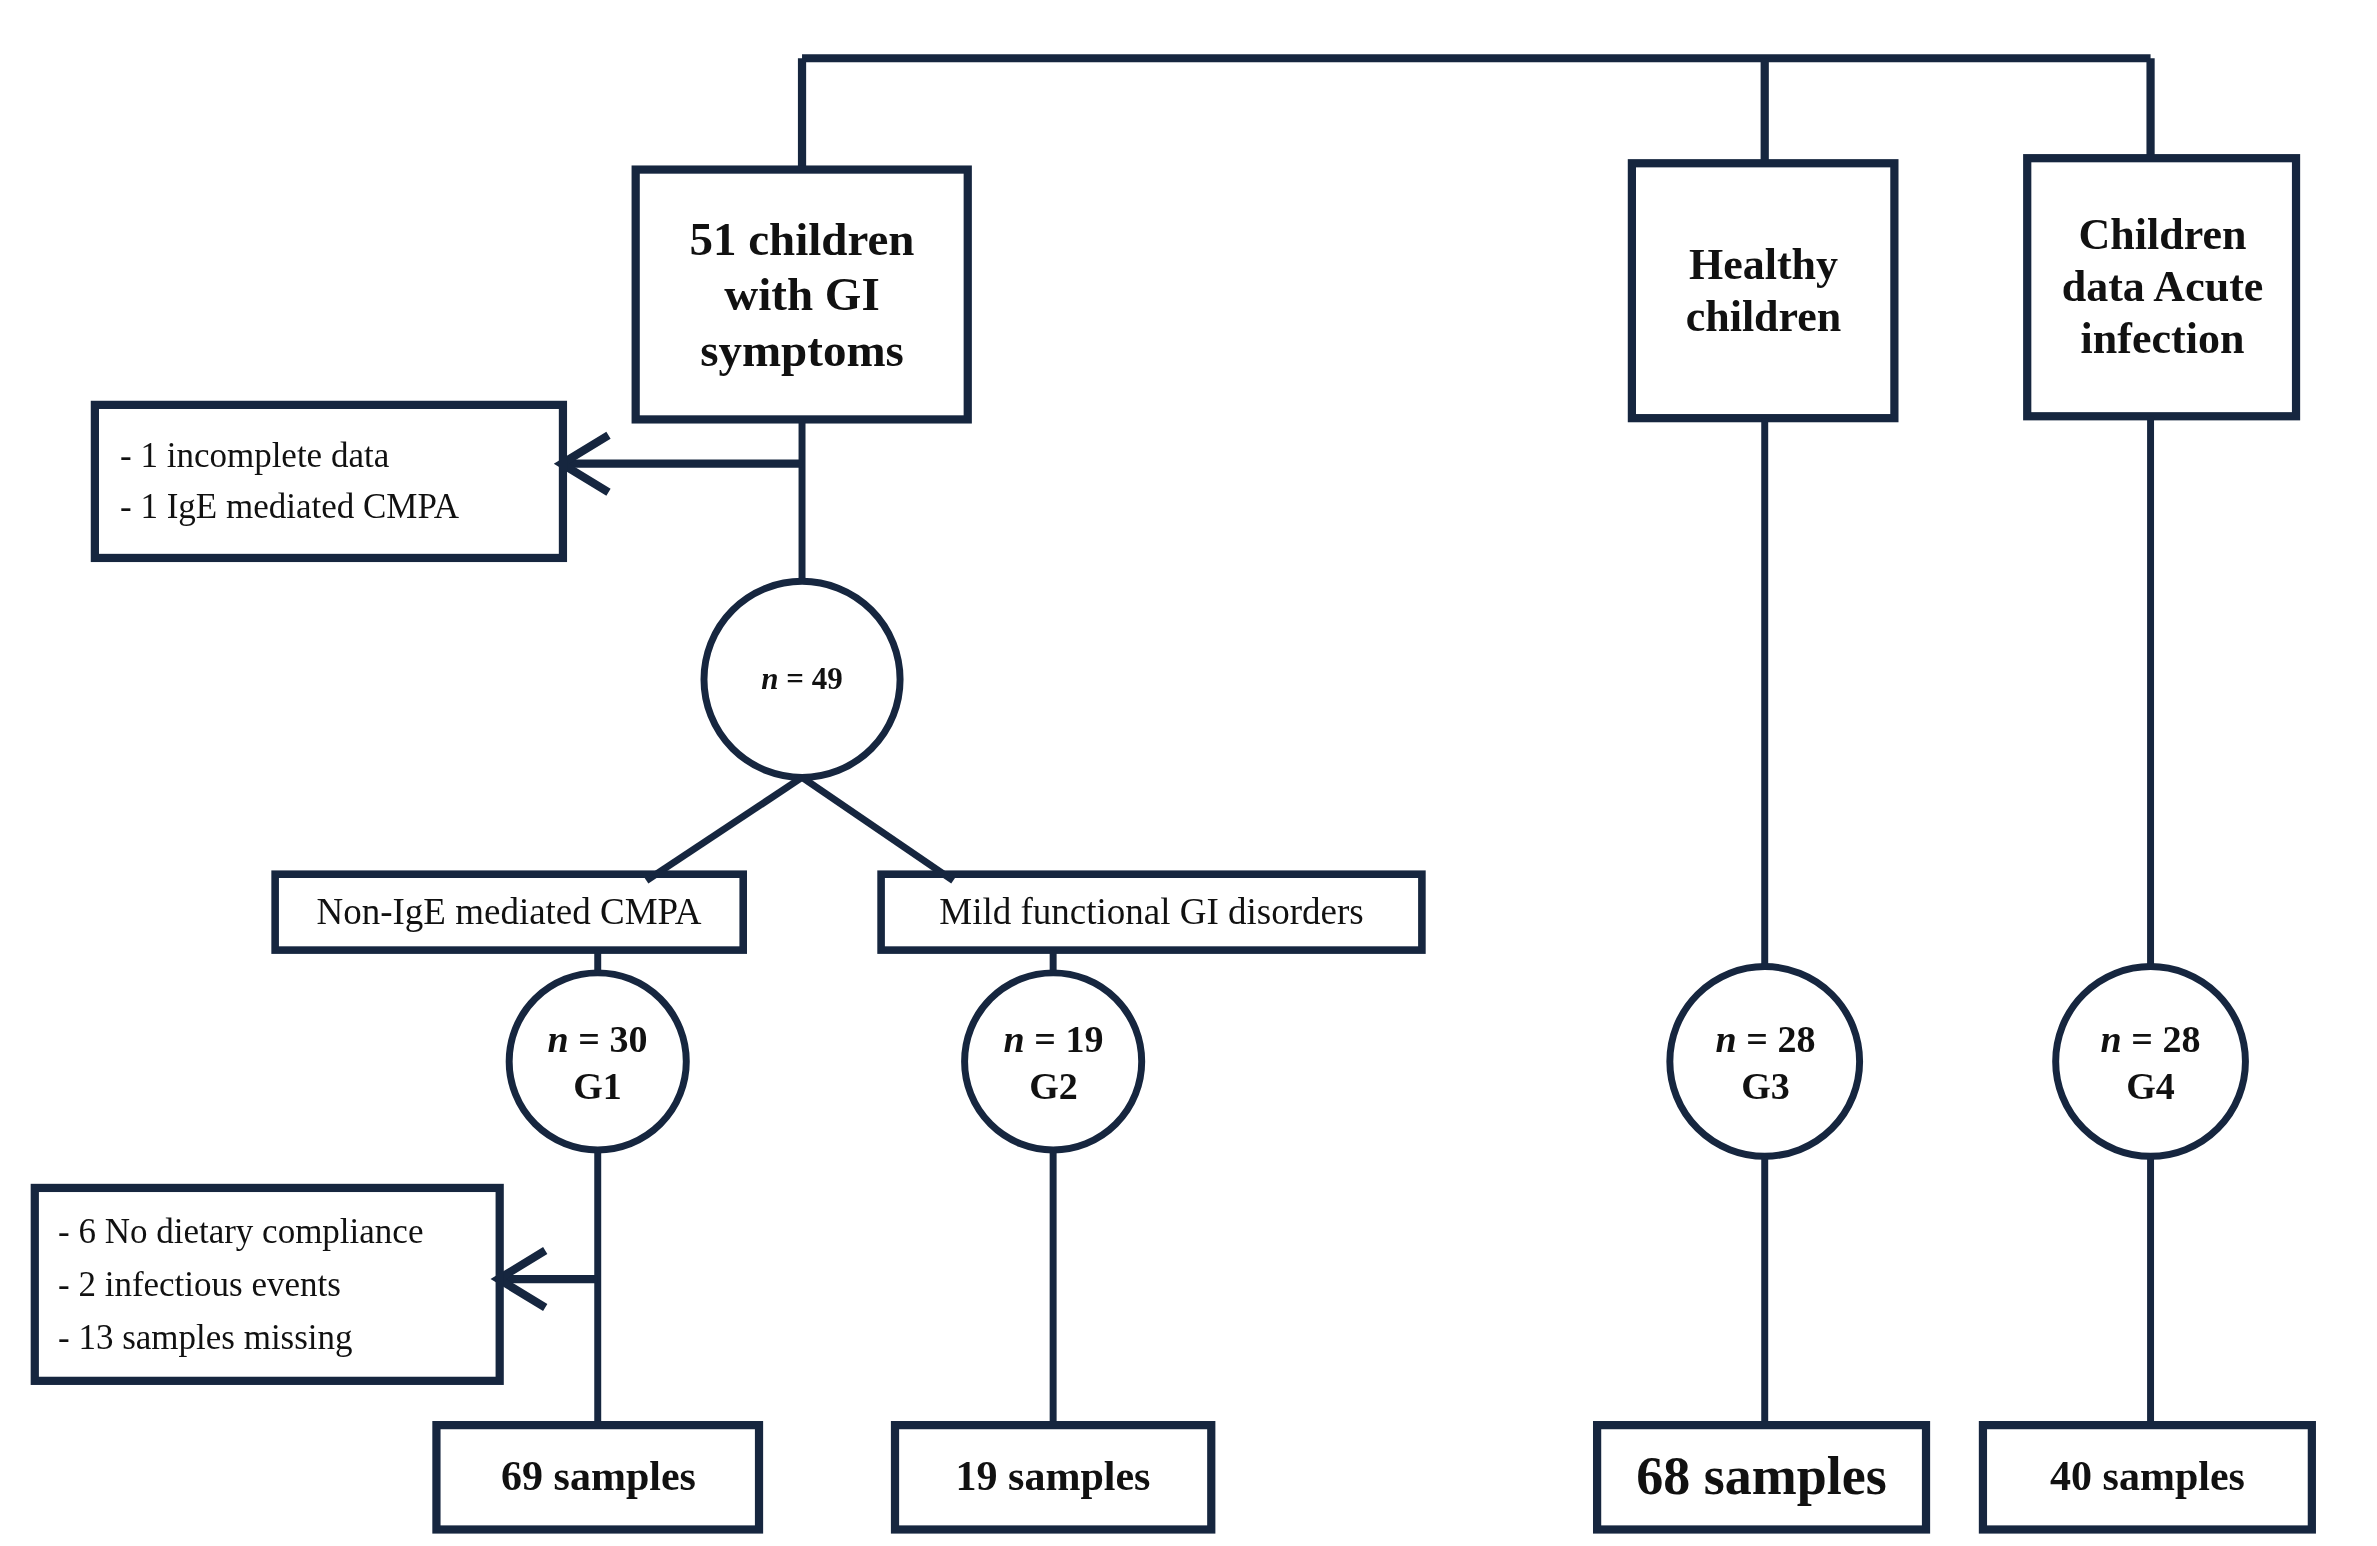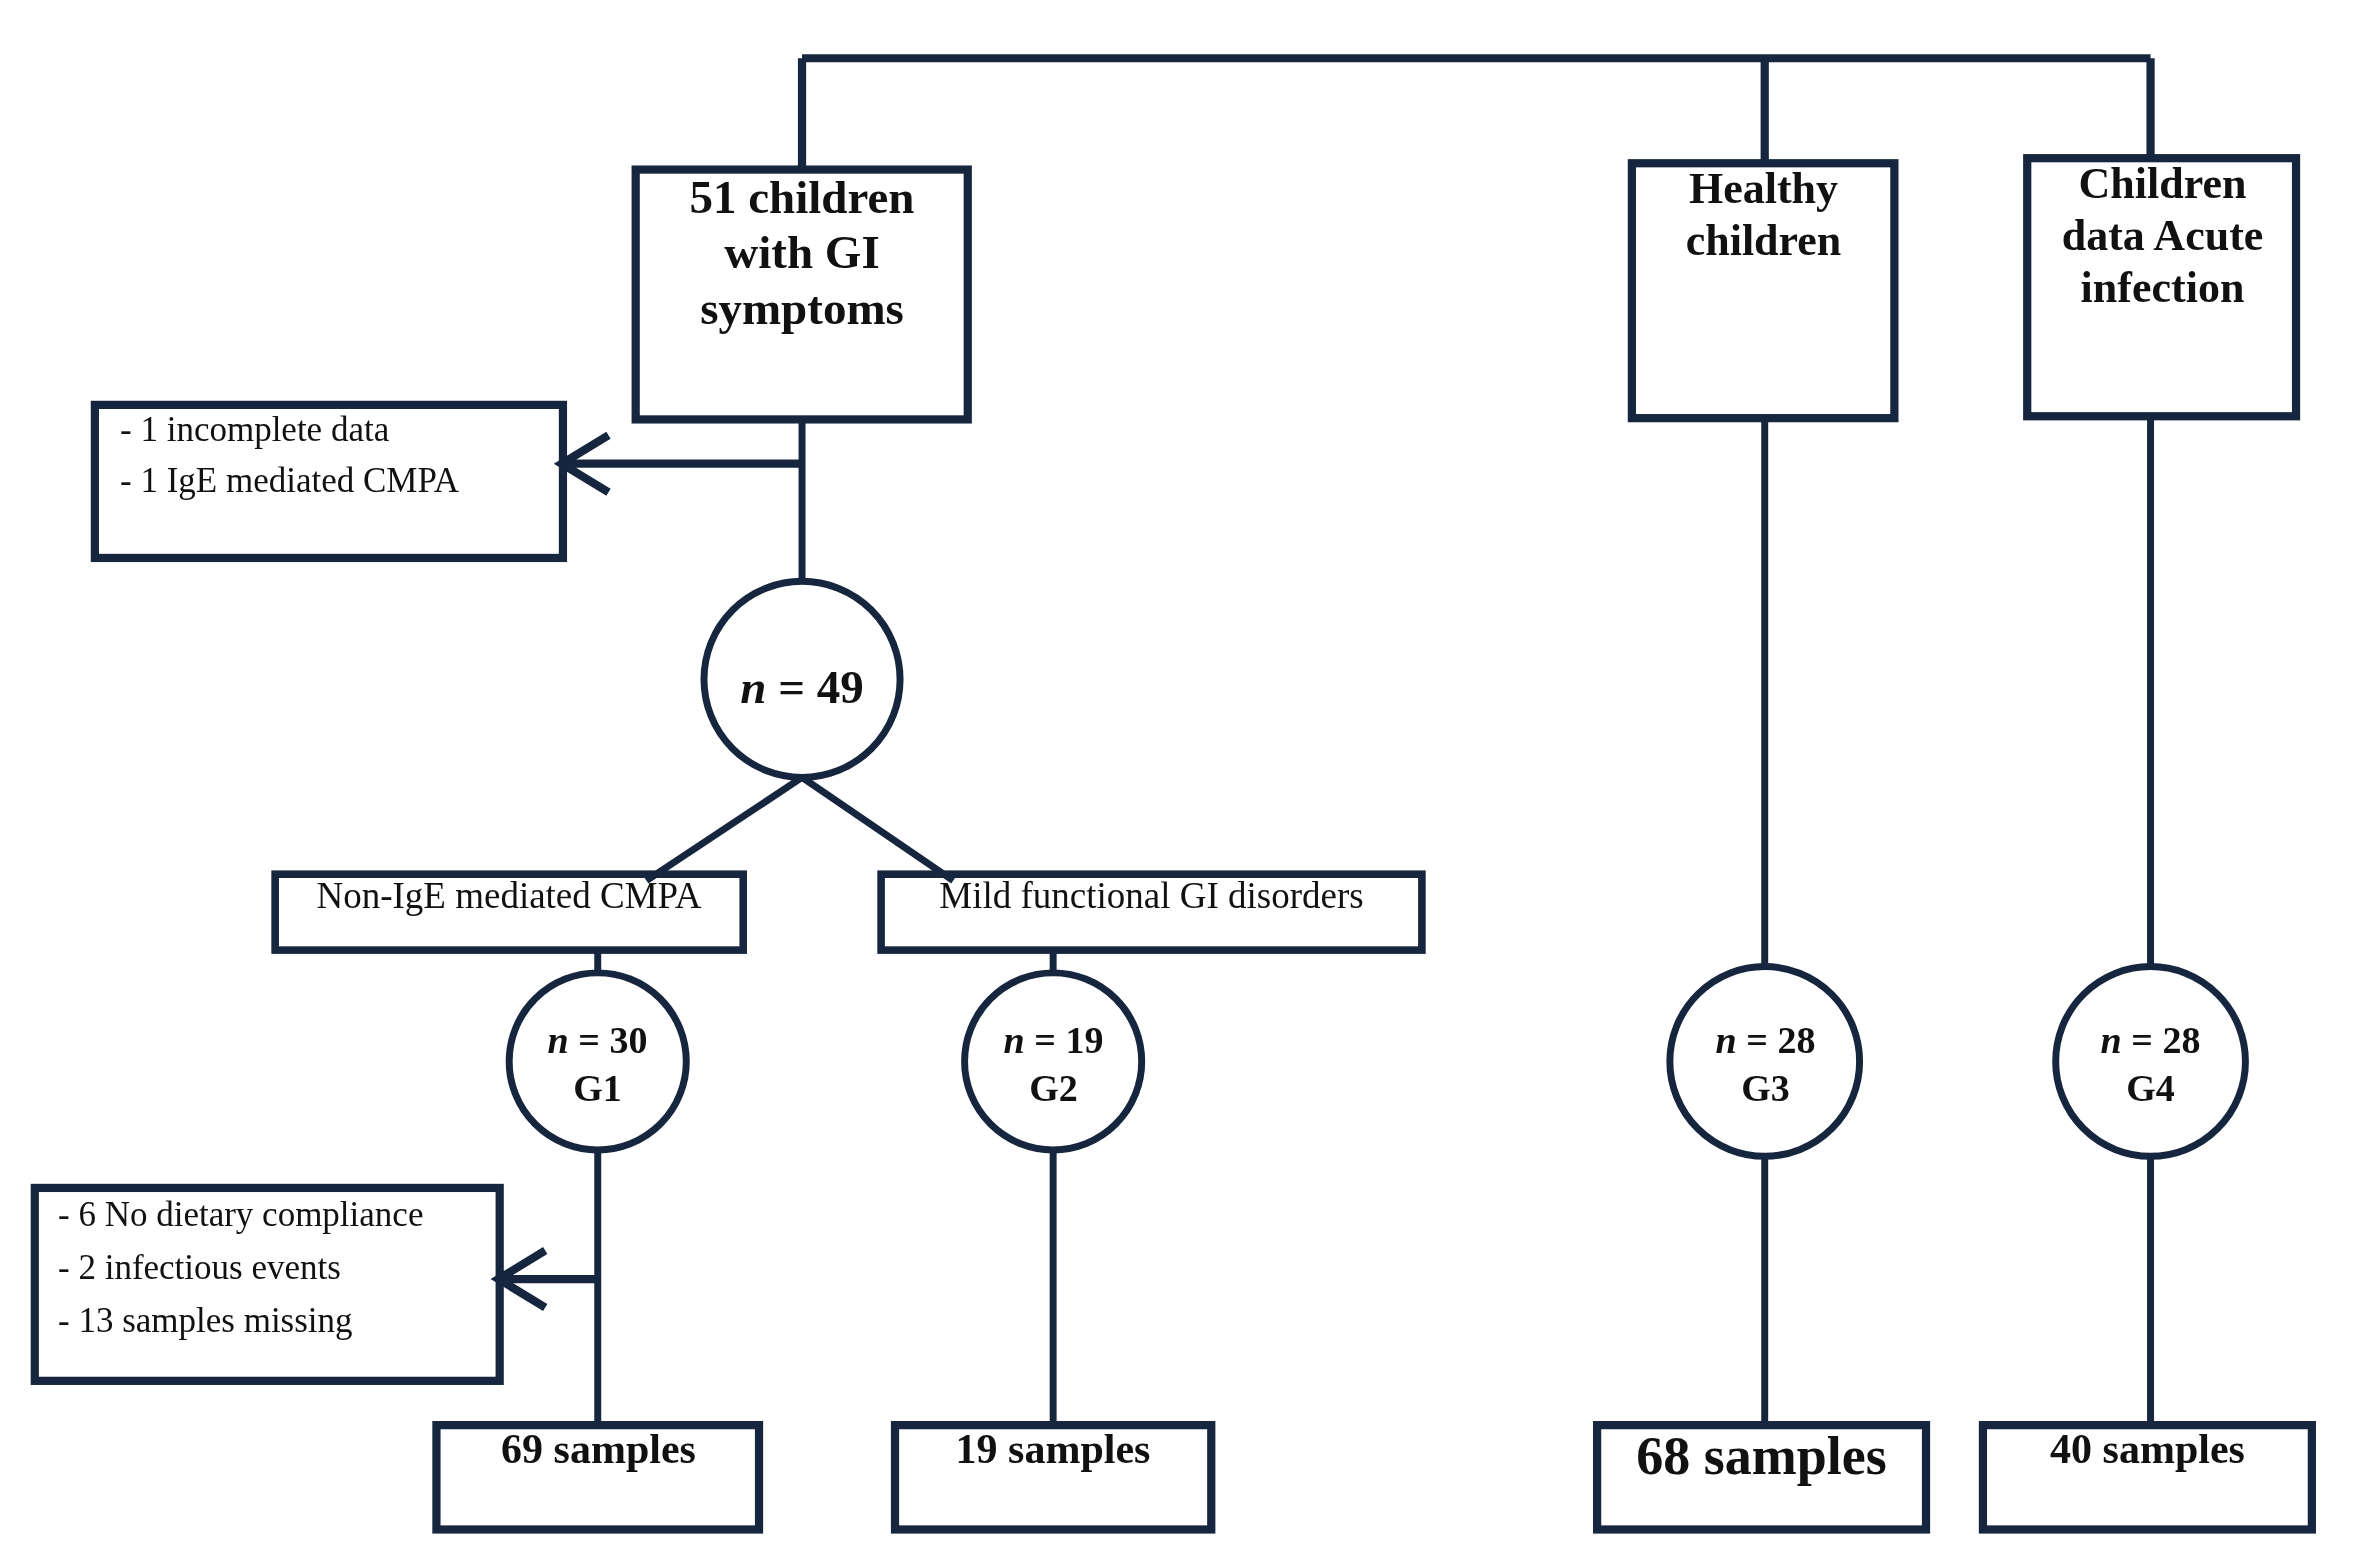--- a/index.html
+++ b/index.html
@@ -24,21 +24,21 @@
     top: 0;
     left: 0;
     width: 2377px;
     height: 1546px;
   }
   .node-text {
     position: absolute;
     display: flex;
     flex-direction: column;
     align-items: center;
-    justify-content: flex-start;
+    justify-content: center;
     text-align: center;
     color: #111111;
     line-height: 1.18;
     pointer-events: none;
   }
   .node-text.left-align {
     align-items: flex-start;
     text-align: left;
   }
   .bold-serif {
@@ -127,21 +127,21 @@
     <span class="t-line">Children</span>
     <span class="t-line">data Acute</span>
     <span class="t-line">infection</span>
   </div>
 
   <div class="node-text reg-serif left-align" style="left:120px; top:405px; width:443px; height:153px; font-size:35px; line-height:1.45;">
     <span class="t-line">- 1 incomplete data</span>
     <span class="t-line">- 1 IgE mediated CMPA</span>
   </div>
 
-  <div class="node-text bold-serif" style="left:704px; top:660px; width:196px; height:38px; font-size:47px;">
+  <div class="node-text bold-serif" style="left:704px; top:660px; width:196px; height:38px; font-size:31px;">
     <span class="t-line"><span class="ital-n">n</span>&nbsp;<span>= 49</span></span>
   </div>
 
   <div class="node-text reg-serif" style="left:275px; top:874px; width:468px; height:76px; font-size:37px;">
     <span class="t-line">Non-IgE mediated CMPA</span>
   </div>
 
   <div class="node-text reg-serif" style="left:881px; top:874px; width:541px; height:76px; font-size:37px;">
     <span class="t-line">Mild functional GI disorders</span>
   </div>

